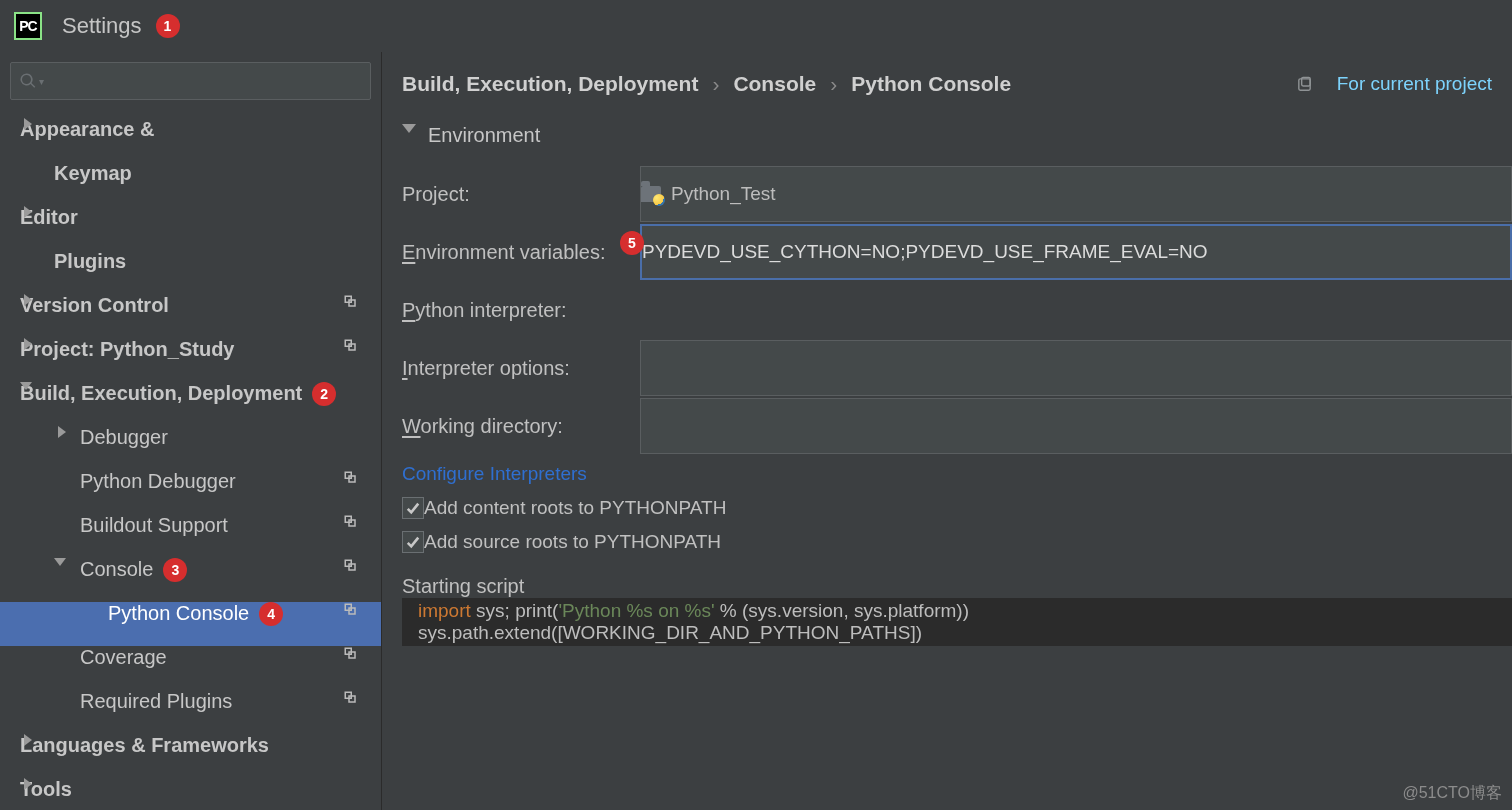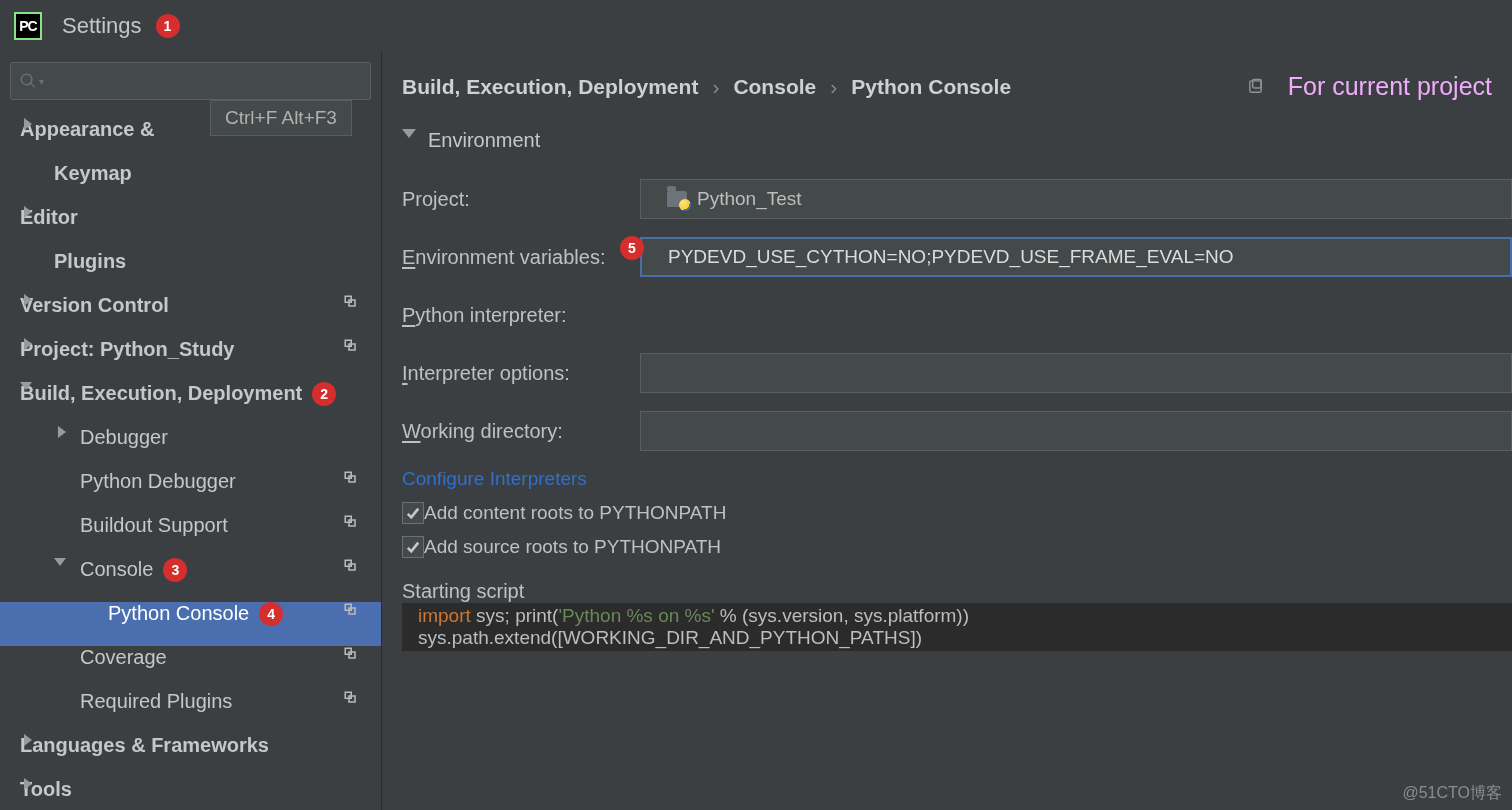--- a/index.html
+++ b/index.html
@@ -119,21 +119,21 @@
     overflow:hidden;
   }
   .header-row{ display:flex; align-items:center; }
   .breadcrumb{
     display:flex; align-items:center; gap:14px;
     font-size:21px; color:#d0d0d0; font-weight:600;
   }
   .breadcrumb .sep{ color:#8b8b8b; font-weight:normal;}
   .scope{
     margin-left:auto; margin-right:20px;
-    color:#f0abfc; display:flex; align-items:center; gap:24px; font-size:25px;
+    color:#7dd3fc; display:flex; align-items:center; gap:24px; font-size:19px;
   }
   .scope svg{ width:17px;height:17px; fill:#8f9395;}
   .section-header{
     display:flex; align-items:flex-start; gap:12px;
     margin-top:28px; font-size:20px; color:#c7c7c7;
   }
   .section-header .tri{
     width:0;height:0;
     border-left:7px solid transparent;
     border-right:7px solid transparent;
@@ -143,25 +143,25 @@
   .row{
     display:flex; align-items:center; height:58px;
   }
   .row .lbl{
     width:238px; font-size:20px; color:#c0c0c0;
     position:relative;
   }
   .row .lbl .mn{ text-decoration:underline; text-underline-offset:3px;}
   .row .badge-abs{ position:absolute; top:-10px; right:-4px;}
   .field{
-    flex:1; height:40px;
+    flex:1; height:56px;
     background:#44494a;
     border:1px solid #5a5e60;
     display:flex; align-items:center;
-    padding:0 26px;
+    padding:0 0;
     color:#bdbdbd;
     font-size:19px;
     white-space:nowrap;
     overflow:hidden;
   }
   .field.focus{
     border:2px solid #4a6ea9;
     color:#dcdcdc;
   }
   .field .grey{ color:#808486; }
@@ -225,21 +225,20 @@
 <div class="container">
   <div class="sidebar">
     <div class="search-wrap">
       <div class="search">
         <svg viewBox="0 0 24 24">
             <path d="M10 2a8 8 0 105.3 14l5 5 1.4-1.4-5-5A8 8 0 0010 2zm0 2a6 6 0 110 12 6 6 0 010-12z"></path>
           </svg>
         <span class="search-caret">▾</span>
       </div>
     </div>
-    <div class="tooltip">Ctrl+F Alt+F3</div>
     <div class="tree" id="tree">
         <div class="node bold">
           <span class="arrow right"></span>
           <span class="node-label">Appearance &amp;</span>
         </div>
         <div class="node lvl1 bold">
           <span class="node-label">Keymap</span>
         </div>
         <div class="node bold">
           <span class="arrow right"></span>

